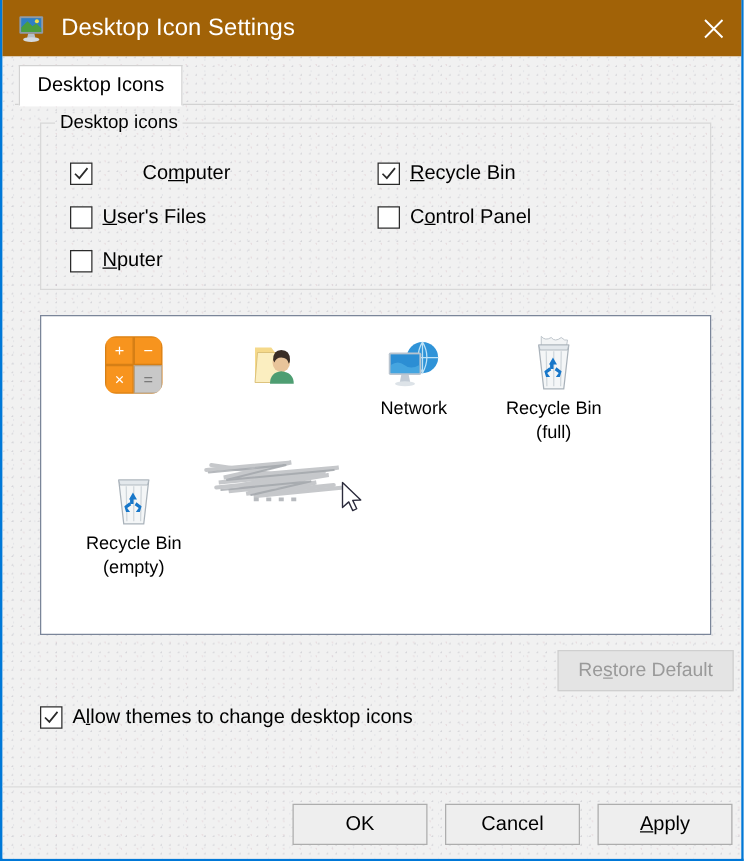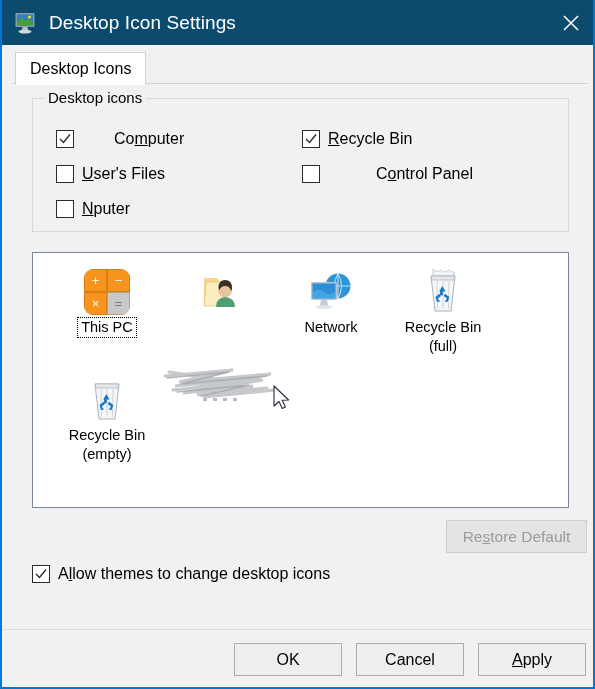--- a/index.html
+++ b/index.html
@@ -24,21 +24,21 @@
     border-bottom: 2px solid #0078d7;
   }
 
   
   .titlebar {
     position: absolute;
     left: -2px;
     top: 0;
     width: 595px;
     height: 45px;
-    background: #0c4a6e;
+    background: #a16207;
     display: flex;
     align-items: center;
   }
   .titlebar-icon {
     width: 26px;
     height: 26px;
     margin-left: 13px;
     margin-right: 10px;
     flex: 0 0 auto;
     position: relative;
@@ -342,38 +342,37 @@
           <span class="cblabel"><span></span><span class="acc">N</span><span>puter</span></span>
         </div>
         <div class="cbrow" style="left: 290px; top: 46px;">
           <span class="cbbox">
             <svg width="14" height="14" viewBox="0 0 14 14">
               <path d="M2 7 L5.5 10.5 L12 2.5" stroke="#2b2b2b" stroke-width="1.4" fill="none"></path>
             </svg>
           </span>
           <span class="cblabel"><span></span><span class="acc">R</span><span>ecycle Bin</span></span>
         </div>
-        <div class="cbrow" style="left: 290px; top: 81px; gap: 48px;">
+        <div class="cbrow" style="left: 290px; top: 81px;">
           <span class="cbbox"></span>
           <span class="cblabel"><span>C</span><span class="acc">o</span><span>ntrol Panel</span></span>
         </div>
       </div>
 
     <div class="listbox">
       <div id="icon-host">
           <div class="iconcell" style="left: 12px; top: 10px;">
             <div class="iconart">
               <span class="calc">
                 <div>+</div>
                 <div>−</div>
                 <div>×</div>
                 <div class="q4">=</div>
               </span>
             </div>
-            <div><span class="iconlabel focused">This PC</span></div>
           </div>
           <div class="iconcell" style="left: 124px; top: 10px;">
             <div class="iconart">
               <svg width="46" height="46" viewBox="0 0 46 46">
                 <path d="M8 9 L21 9 L24 13 L24 37 L8 37 Z" fill="#f5d98a"></path>
                 <path d="M10 13 L33 13 L30 37 L8 37 Z" fill="#fbeec0" stroke="#d8bd73" stroke-width="0.7"></path>
                 <ellipse cx="29" cy="21" rx="7" ry="7.5" fill="#e8c49a"></ellipse>
                 <path d="M22.5 19 q0-8 6.5-8 q7 0 7 8 q0 2-1 3 q-1-5-6-5 q-4 0-5.5 4 Z" fill="#3a2e26"></path>
                 <path d="M20 38 q0-9 9-10 q10 1 10 10 Z" fill="#4e9e72"></path>
               </svg>

